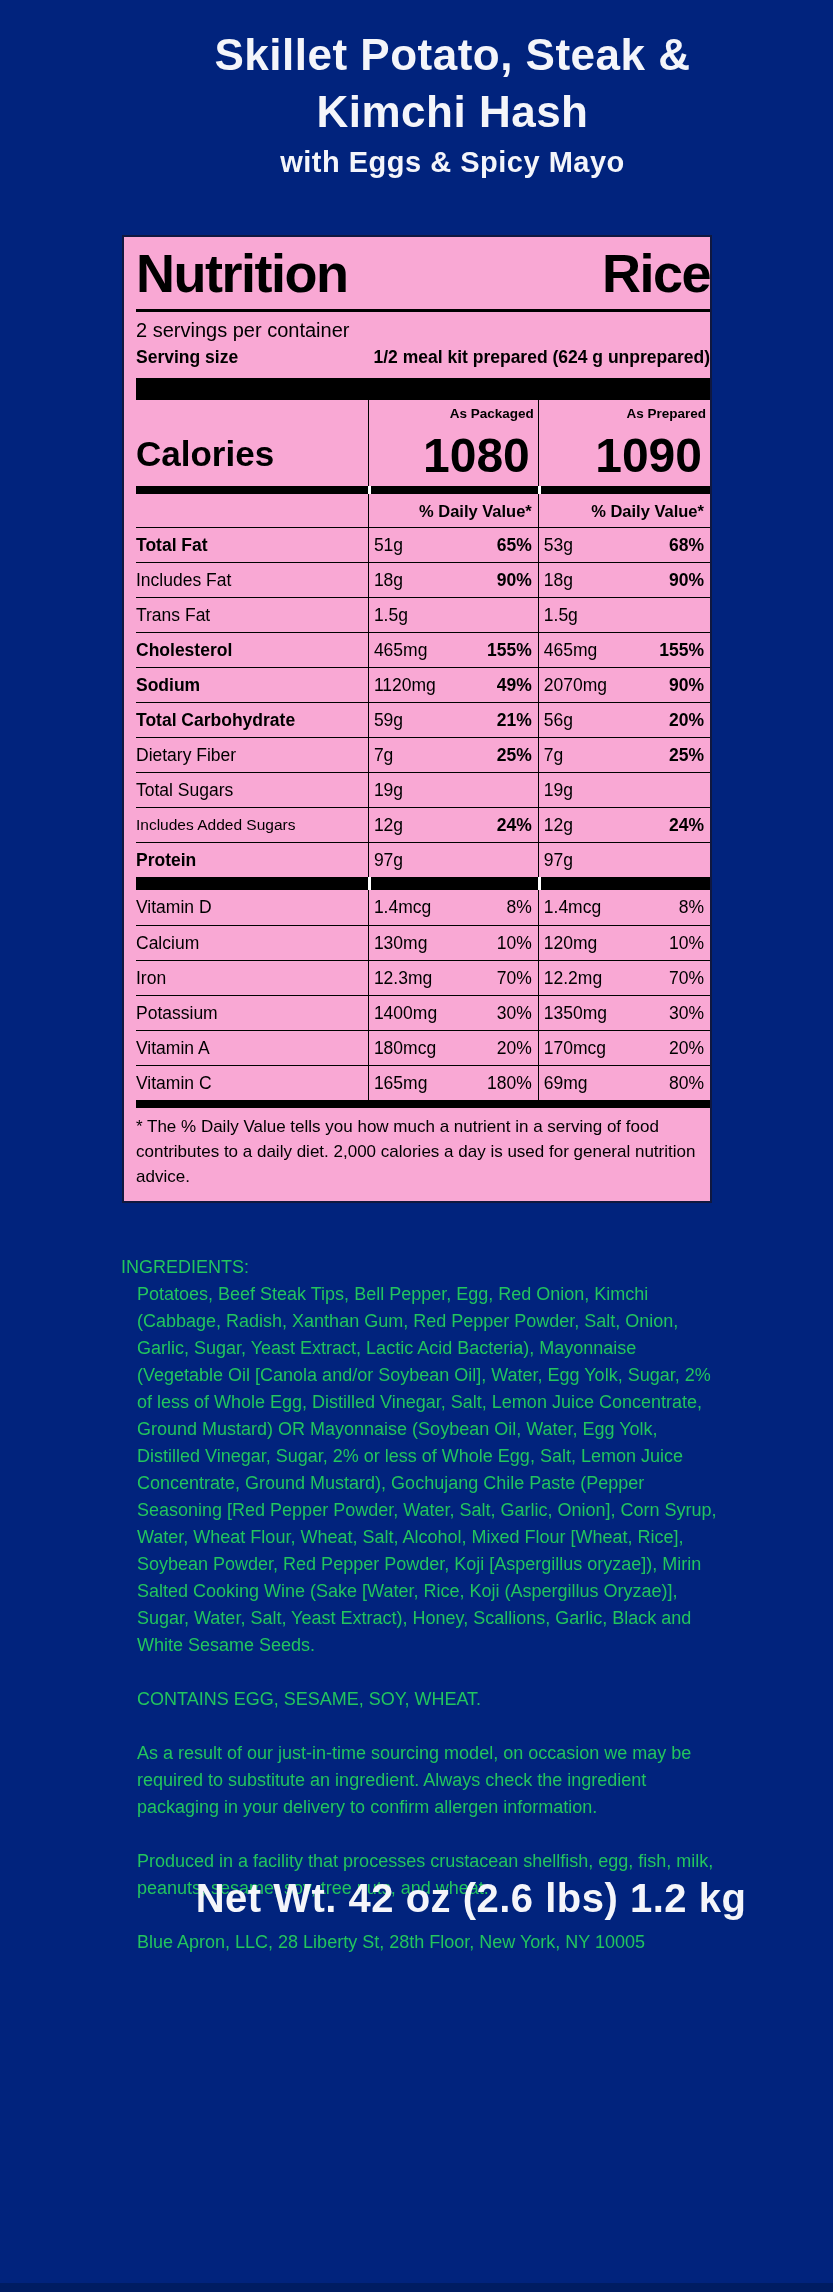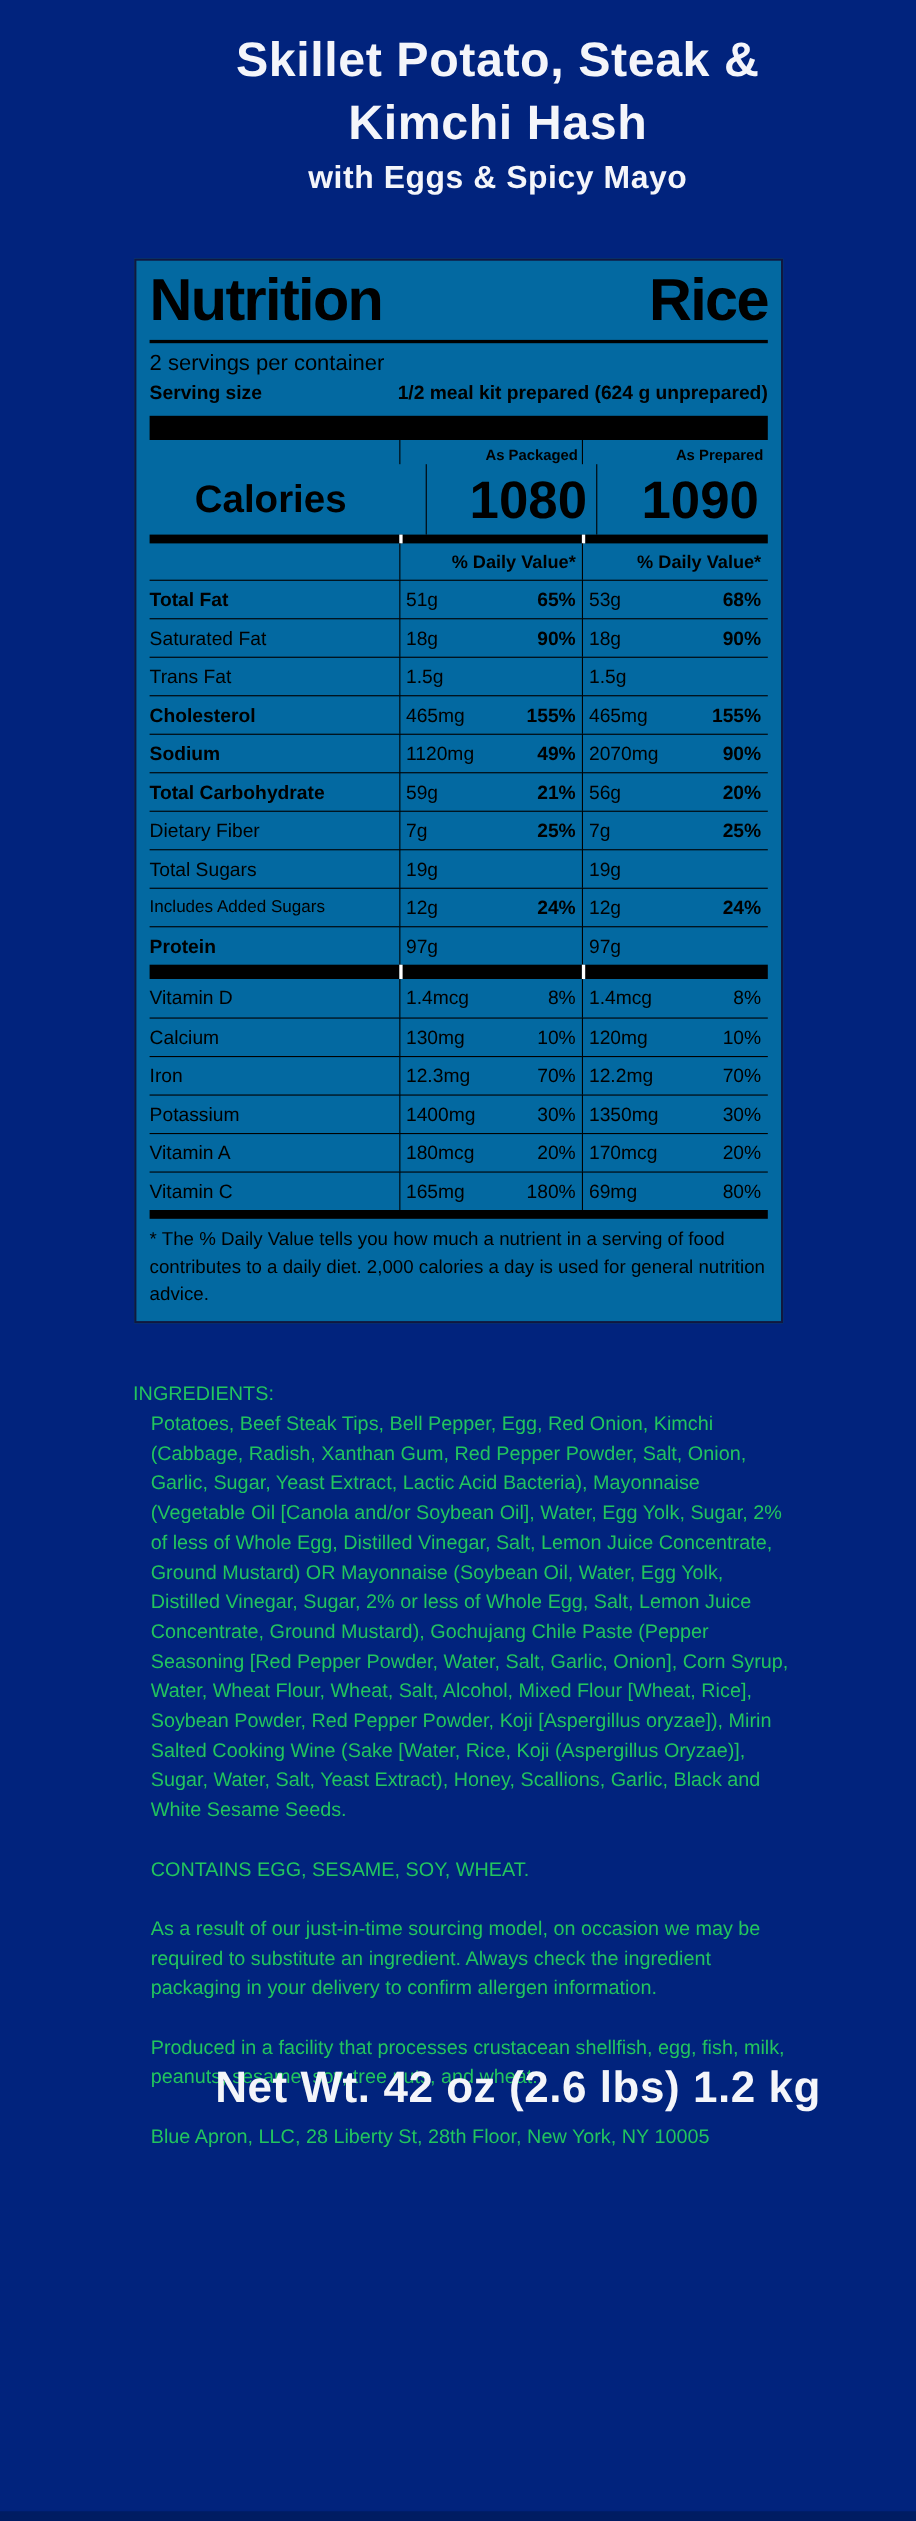--- a/index.html
+++ b/index.html
@@ -10,38 +10,38 @@
     overflow:hidden;
   }
   
   .brand-header{position:absolute;top:26px;left:0;width:833px;text-align:center;color:#F4F5FA;margin-left:36px;}
   .brand-title{font-size:44px;font-weight:bold;line-height:1.3;letter-spacing:0.5px;}
   .brand-subtitle{font-size:29px;font-weight:bold;margin-top:6px;letter-spacing:0.5px;}
 
   
   .label-box{
     position:absolute;left:122px;top:235px;width:590px;
-    background:#0369a1;color:#000;border:2px solid #10183f;
-    box-sizing:border-box;padding:6px 12px 8px 12px;
+    background:#f9a8d4;color:#000;border:2px solid #10183f;
+    box-sizing:border-box;padding:6px 0 8px 12px;
   }
   .nf-title{display:flex;justify-content:space-between;align-items:baseline;
     font-size:54px;font-weight:bold;letter-spacing:-1.5px;line-height:1.12;
     border-bottom:3px solid #000;padding-bottom:6px;}
   .nf-servings{font-size:20px;padding:7px 0 2px 0;}
   .nf-serving-size{display:flex;justify-content:space-between;font-weight:bold;font-size:17.5px;padding:3px 0 10px 0;}
   .bar-xl{height:22px;background:#000;}
   .bar-bottom{height:8px;background:#000;}
 
   .grid-row{display:flex;align-items:stretch;}
   .c1{width:40.4%;box-sizing:border-box;display:flex;align-items:center;}
   .c2{width:29.6%;box-sizing:border-box;border-left:1px solid #000;text-align:right;}
   .c3{width:30%;box-sizing:border-box;border-left:1px solid #000;}
 
   .hdr-row .c2,.hdr-row .c3{font-size:13.5px;font-weight:bold;text-align:right;padding:6px 4px 1px 4px;}
-  .cal-row{min-height:64px;margin-left:41px;}
+  .cal-row{min-height:64px;}
   .cal-row .c1{font-size:35px;font-weight:bold;align-items:center;}
   .cal-row .c2,.cal-row .c3{font-size:48px;font-weight:bold;text-align:right;
      display:flex;align-items:flex-end;justify-content:flex-end;padding:0 8px 6px 0;line-height:1;}
   .bar-row .c2,.bar-row .c3{border-left:3px solid #fff;background:#000;}
   .bar-row .c1{background:#000;}
   .bar-row{height:8px;}
   .bar-row-mid{height:13px;}
   .bar-row-mid .c1{background:#000;}
   .bar-row-mid .c2,.bar-row-mid .c3{border-left:3px solid #fff;background:#000;}
   .dv-row .c2,.dv-row .c3{font-size:16.5px;font-weight:bold;text-align:right;padding:8px 6px 6px 4px;display:block;}
@@ -118,21 +118,21 @@
     <div class="c2">
         <span>51g</span>
         <span class="dv">65%</span>
       </div>
     <div class="c3">
         <span>53g</span>
         <span class="dv">68%</span>
       </div>
   </div>
   <div class="grid-row nut-row lined">
-    <div class="c1 ind1">Saturated Fat</div>
+    <div class="c1 ind1">Includes Fat</div>
     <div class="c2">
         <span>18g</span>
         <span class="dv">90%</span>
       </div>
     <div class="c3">
         <span>18g</span>
         <span class="dv">90%</span>
       </div>
   </div>
   <div class="grid-row nut-row lined">

